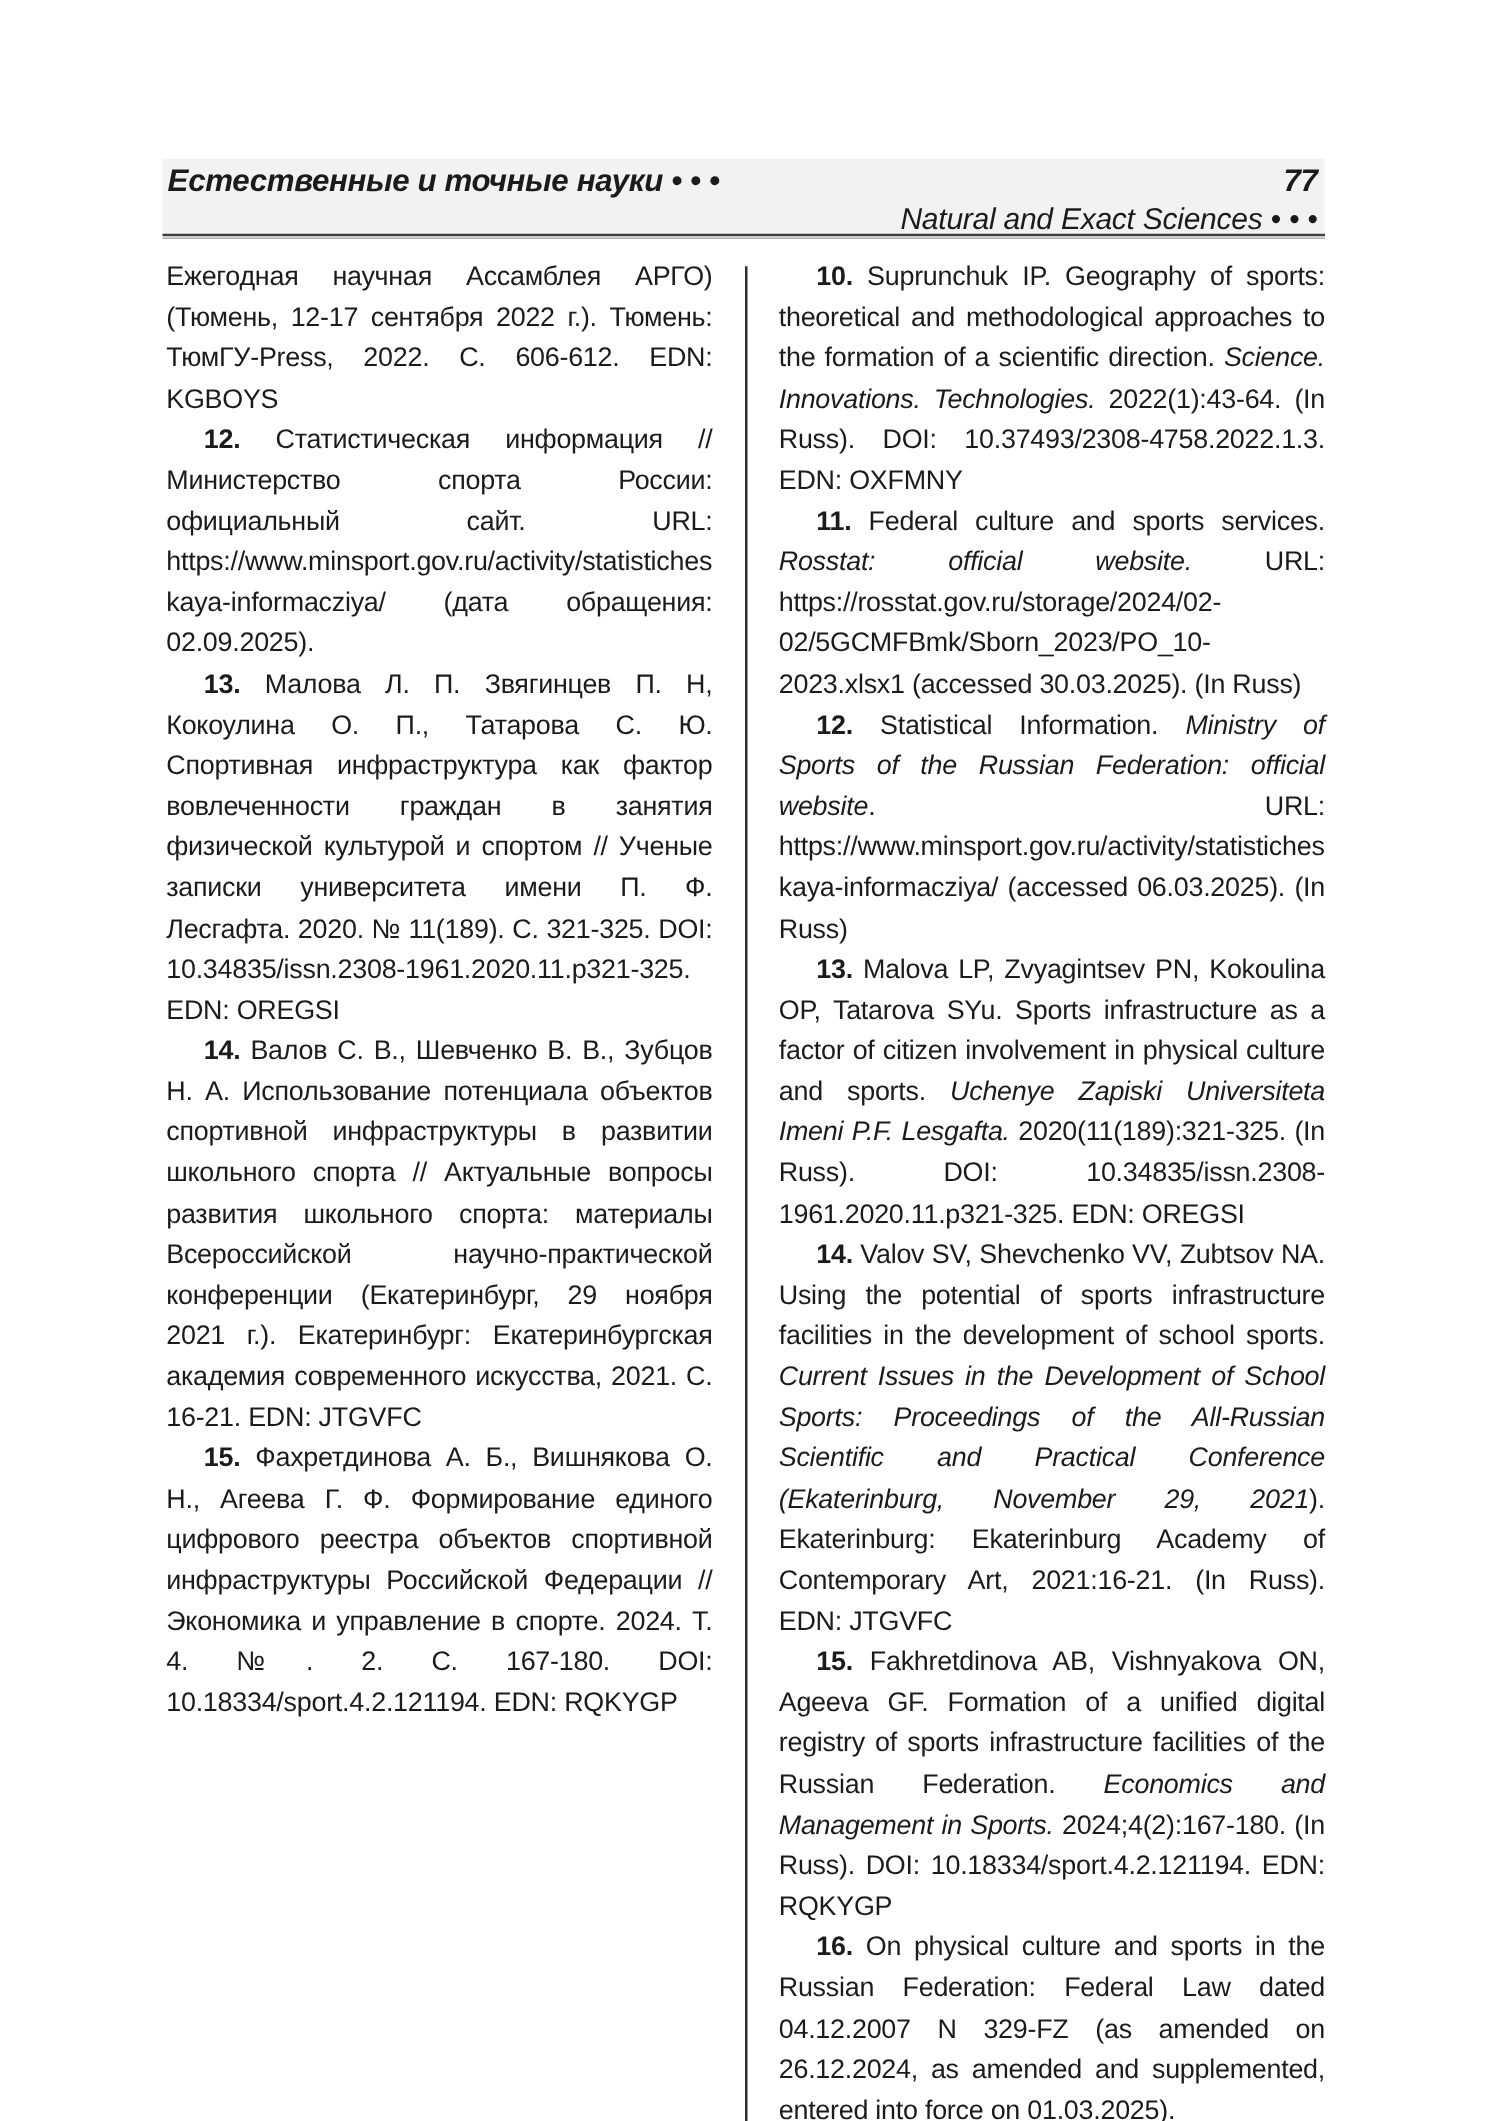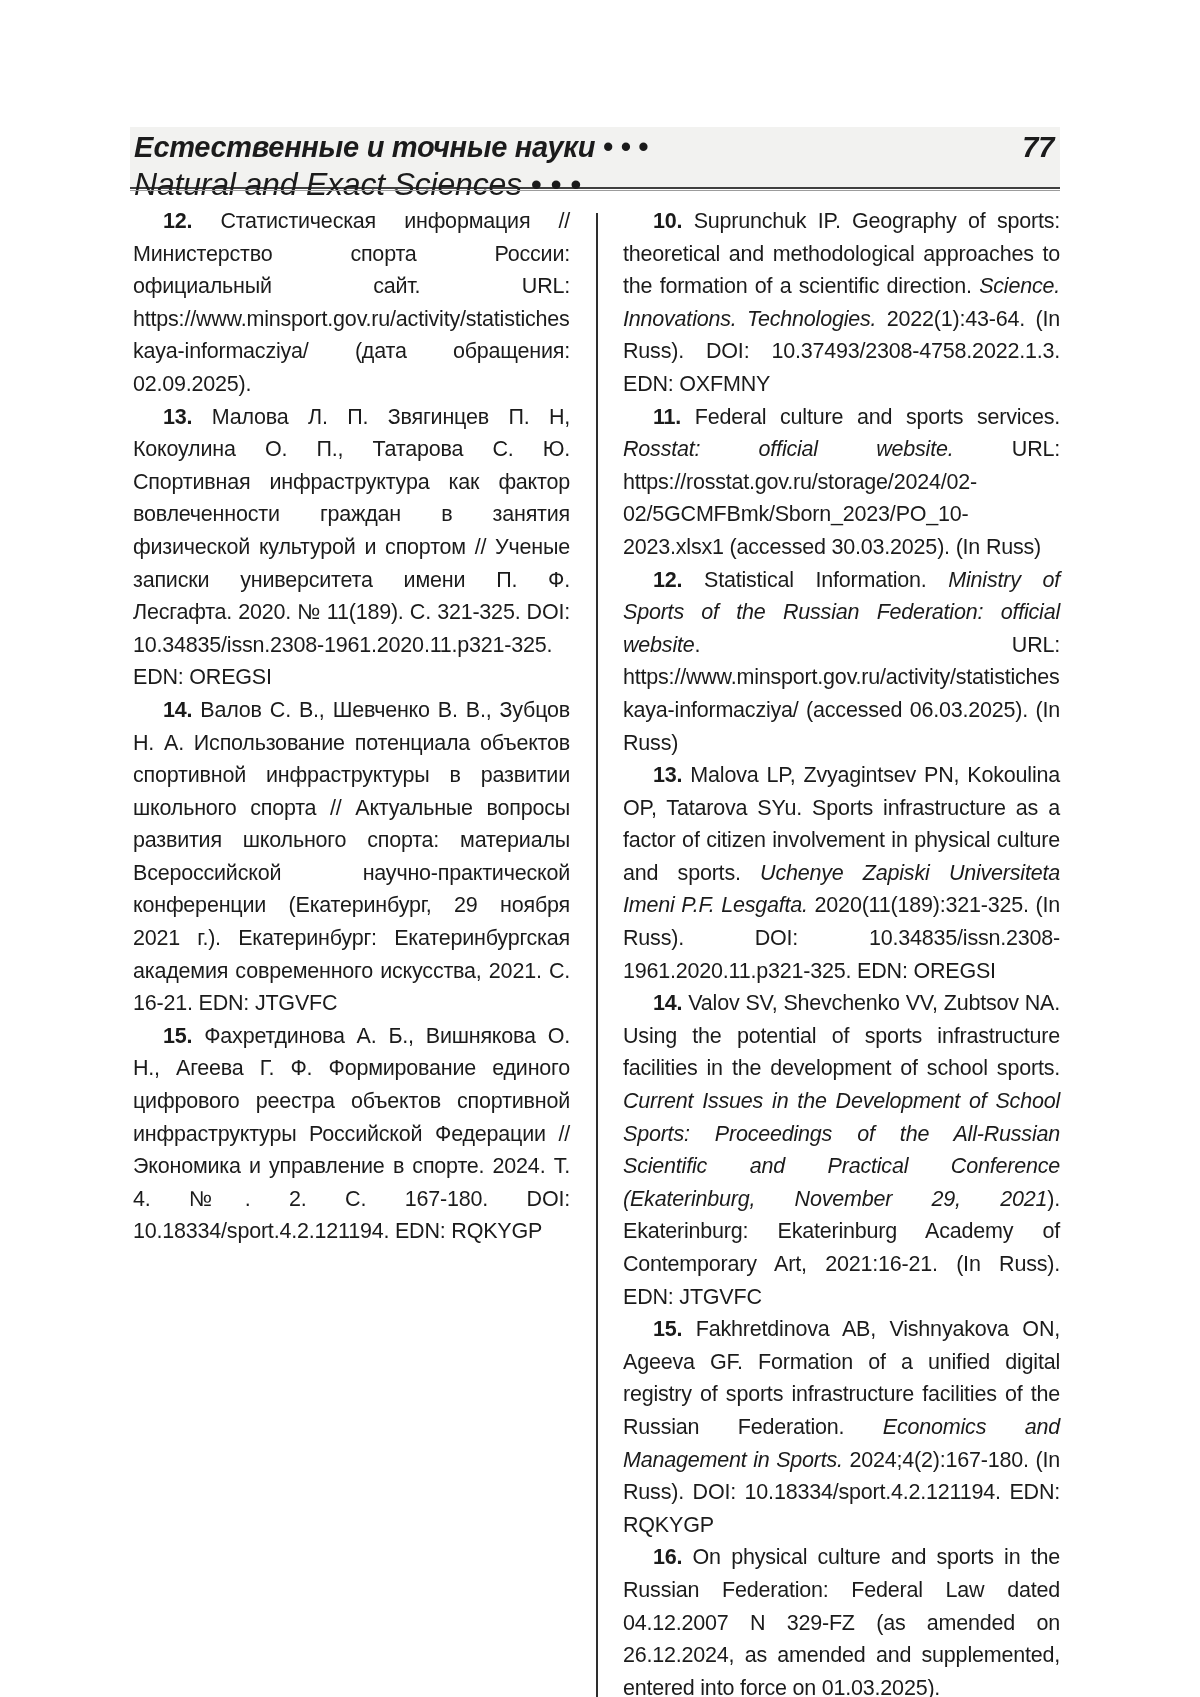--- a/index.html
+++ b/index.html
@@ -21,27 +21,28 @@
     box-sizing:border-box;
     padding:4px 6px 0 4px;
   }
   #header-band::after{
     content:"";
     position:absolute; left:0; right:0; bottom:-4px;
     height:1px; background:#9c9c9c;
   }
   .h-top{
     display:flex; justify-content:space-between; align-items:baseline;
-    font-size:29px; font-weight:bold; font-style:italic;
+    font-size:25px; font-weight:bold; font-style:italic;
     letter-spacing:-0.3px;
   }
   .h-bottom{
-    font-size:32px; font-style:italic;
+    font-size:24px; font-style:italic;
     margin-top:2px;
     letter-spacing:-0.2px;
+    text-align:right;
   }
   
   #columns{
     position:absolute;
     left:133px; top:205px;
     width:927px;
     min-height:1375px;
     display:flex;
     align-items:stretch;
     justify-content:space-between;
@@ -75,20 +76,21 @@
 <div id="header-band">
   <div class="h-top">
     <span>Естественные и точные науки • • •</span>
     <span>77</span>
   </div>
   <div class="h-bottom">Natural and Exact Sciences • • •</div>
 </div>
 
 <div id="columns">
   <div class="col" lang="ru">
+      <p class="ref cont"><span>Ежегодная научная Ассамблея АРГО) (Тюмень, 12-17 сентября 2022 г.). Тюмень: ТюмГУ-Press, 2022. С. 606-612. EDN: KGBOYS</span></p>
       <p class="ref"><span class="num">12.</span> <span>Статистическая информация // Министерство спорта России: официальный сайт. URL: https://www.minsport.gov.ru/activity/statisticheskaya-informacziya/ (дата обращения: 02.09.2025).</span></p>
       <p class="ref"><span class="num">13.</span> <span>Малова Л. П. Звягинцев П. Н, Кокоулина О. П., Татарова С. Ю. Спортивная инфраструктура как фактор вовлеченности граждан в занятия физической культурой и спортом // Ученые записки университета имени П. Ф. Лесгафта. 2020. № 11(189). С. 321-325. DOI: 10.34835/issn.2308-1961.2020.11.p321-325. EDN: OREGSI</span></p>
       <p class="ref"><span class="num">14.</span> <span>Валов С. В., Шевченко В. В., Зубцов Н. А. Использование потенциала объектов спортивной инфраструктуры в развитии школьного спорта // Актуальные вопросы развития школьного спорта: материалы Всероссийской научно-практической конференции (Екатеринбург, 29 ноября 2021 г.). Екатеринбург: Екатеринбургская академия современного искусства, 2021. С. 16-21. EDN: JTGVFC</span></p>
       <p class="ref"><span class="num">15.</span> <span>Фахретдинова А. Б., Вишнякова О. Н., Агеева Г. Ф. Формирование единого цифрового реестра объектов спортивной инфраструктуры Российской Федерации // Экономика и управление в спорте. 2024. Т. 4. №. 2. С. 167-180. DOI: 10.18334/sport.4.2.121194. EDN: RQKYGP</span></p>
     </div>
   <div class="divider"></div>
   <div class="col" lang="en">
       <p class="ref"><span class="num">10.</span> <span>Suprunchuk IP. Geography of sports: theoretical and methodological approaches to the formation of a scientific direction. </span><i>Science. Innovations. Technologies.</i><span> 2022(1):43-64. (In Russ). DOI: 10.37493/2308-4758.2022.1.3. EDN: OXFMNY</span></p>
       <p class="ref"><span class="num">11.</span> <span>Federal culture and sports services. </span><i>Rosstat: official website.</i><span> URL: https://rosstat.gov.ru/storage/2024/02-02/5GCMFBmk/Sborn_2023/PO_10-2023.xlsx1 (accessed 30.03.2025). (In Russ)</span></p>
       <p class="ref"><span class="num">12.</span> <span>Statistical Information. </span><i>Ministry of Sports of the Russian Federation: official website</i><span>. URL: https://www.minsport.gov.ru/activity/statisticheskaya-informacziya/ (accessed 06.03.2025). (In Russ)</span></p>

